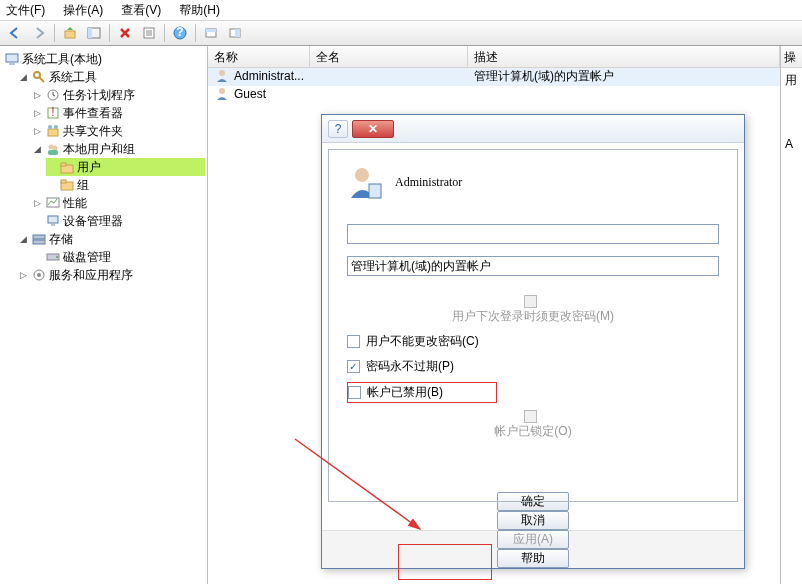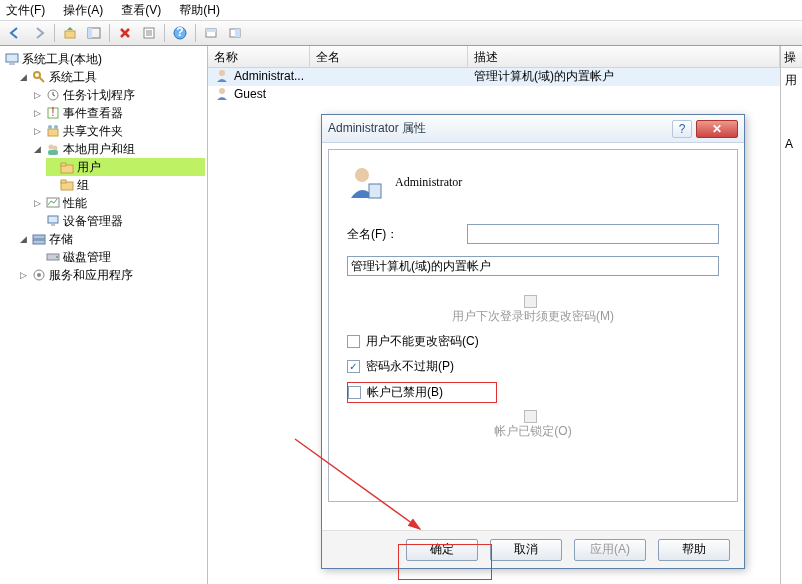--- a/index.html
+++ b/index.html
@@ -45,21 +45,21 @@
   .field-row .lbl{width:120px;}
   .field-row input[type=text]{flex:1; height:20px; border:1px solid #8a9fb8; padding:1px 3px; font-family:inherit;}
   .chk-group{margin-top:18px;}
   .chk-row{display:flex; align-items:center; margin-bottom:6px; padding:1px 0;}
   .chk{width:13px;height:13px;border:1px solid #8a9fb8;margin-right:6px;display:inline-flex;align-items:center;justify-content:center;background:#fff;}
   .chk.c{background:#fff;}
   .chk.c::after{content:"✓";font-size:10px;color:#1a5fb4;line-height:1;}
   .chk.dis{background:#f0f0f0;border-color:#bbb;}
   .chk-row.dis{color:#9a9a9a;flex-direction:column;}
   .highlight{border:1px solid #d33;}
-  .dlg-buttons{height:38px; border-top:1px solid #e0e0e0; display:flex; align-items:center; justify-content:flex-end; gap:12px; padding:0 14px; background:#f4f4f4;}
+  .dlg-buttons{height:38px; border-top:1px solid #e0e0e0; display:flex; align-items:center; justify-content:flex-end; gap:0; padding:0 14px; background:#f4f4f4;flex-direction:column;}
   .btn{min-width:72px; height:22px; border:1px solid #8a9fb8; background:linear-gradient(#fdfdfd,#e4e9f0); border-radius:2px; display:flex; align-items:center; justify-content:center; cursor:default;}
   .btn.dis{color:#9a9a9a;}
   .ok-hl{position:absolute; left:398px; bottom:4px; width:94px; height:36px; border:1px solid #d33; pointer-events:none;}
 
   
   .arrow{position:absolute; left:290px; top:434px; pointer-events:none;}
   .arrow svg{overflow:visible;}
 
   
   svg{display:block;}
@@ -345,38 +345,36 @@
   <div class="right-pane">
     <div class="hdr">操</div>
     <div style="padding:4px">用</div>
     <div style="height:40px"></div>
     <div style="padding:4px">A</div>
   </div>
 </div>
 
 <div class="dialog">
   <div class="dlg-title">
-    <span class="t">Administrator 属性</span>
     <div class="help">?</div>
     <div class="close">✕</div>
   </div>
   <div class="dlg-body">
     <div class="tab-body">
       <div class="user-header">
         <div class="avatar">
             <svg width="36" height="36">
               <circle cx="15" cy="11" r="7" fill="#e8c9a8"></circle>
               <path d="M4 34 Q15 18 28 34" fill="#4a7fc4"></path>
               <rect x="22" y="20" width="12" height="14" fill="#dbe8f7" stroke="#5b7fa8"></rect>
             </svg>
           </div>
         <span style="font-family:SimSun">Administrator</span>
       </div>
       <div class="field-row">
-        <span class="lbl">全名(F)：</span>
         <input type="text" value="" style="">
       </div>
       <div class="field-row">
         <input type="text" value="管理计算机(域)的内置帐户" style="">
       </div>
       <div class="chk-group">
         <div class="chk-row dis">
             <span class="chk dis"></span>
             <span>用户下次登录时须更改密码(M)</span>
           </div>

